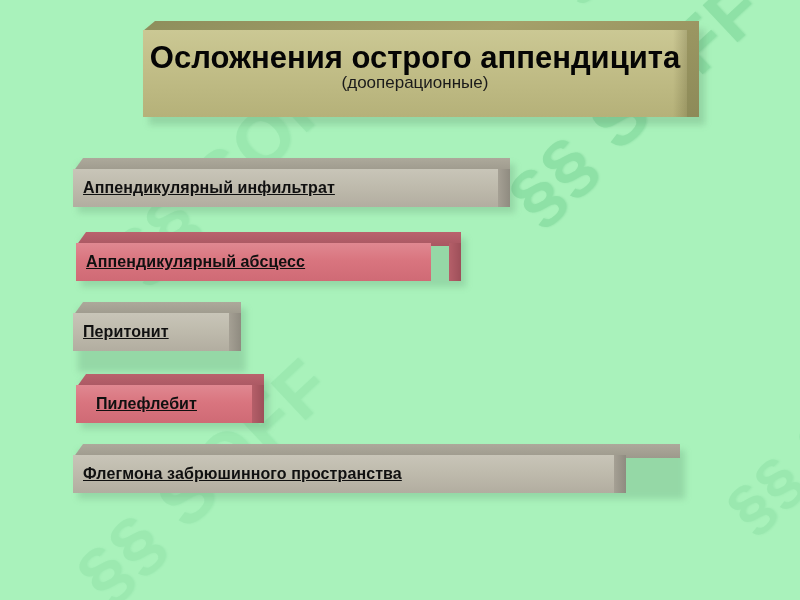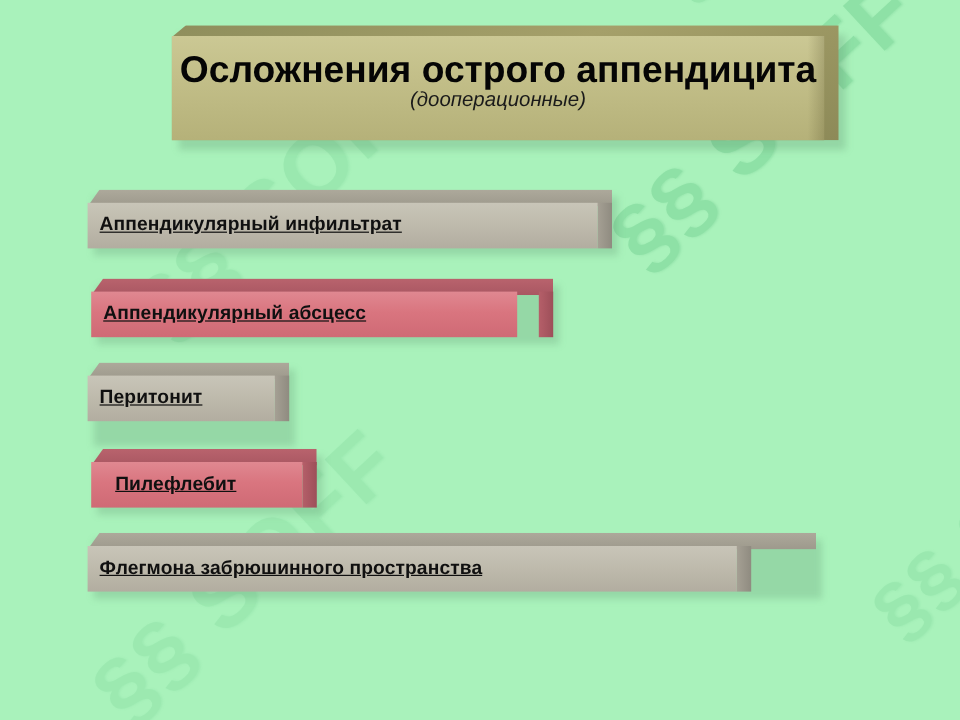--- a/index.html
+++ b/index.html
@@ -136,21 +136,20 @@
     line-height: 1.05;
     white-space: nowrap;
   }
   #title-sub {
     font-size: 17px;
     font-weight: normal;
     color: #1a1a1a;
     line-height: 1.1;
     margin-top: 0;
     white-space: nowrap;
-    font-style: italic;
   }
 
   
   .row { position: absolute; }
   .row .shadow {
     position: absolute;
     left: 5px; top: 6px;
     width: 100%; height: 100%;
     background: rgba(70,115,85,0.20);
     filter: blur(3px);

